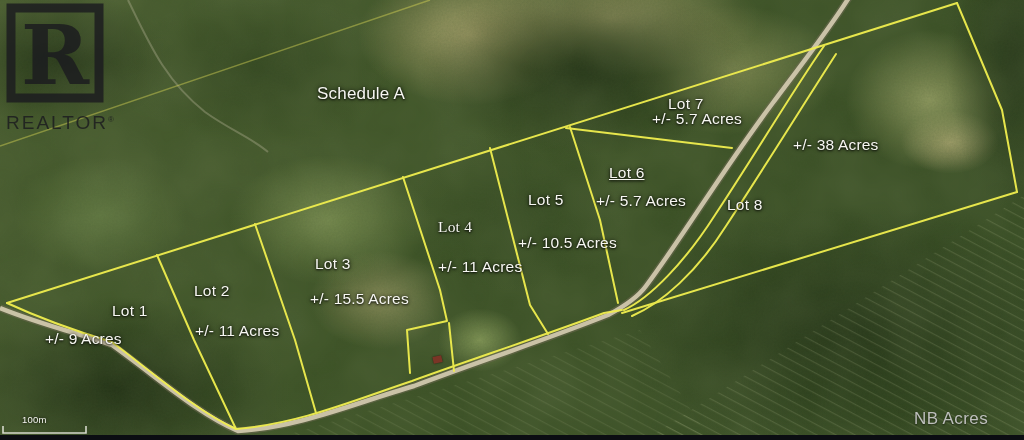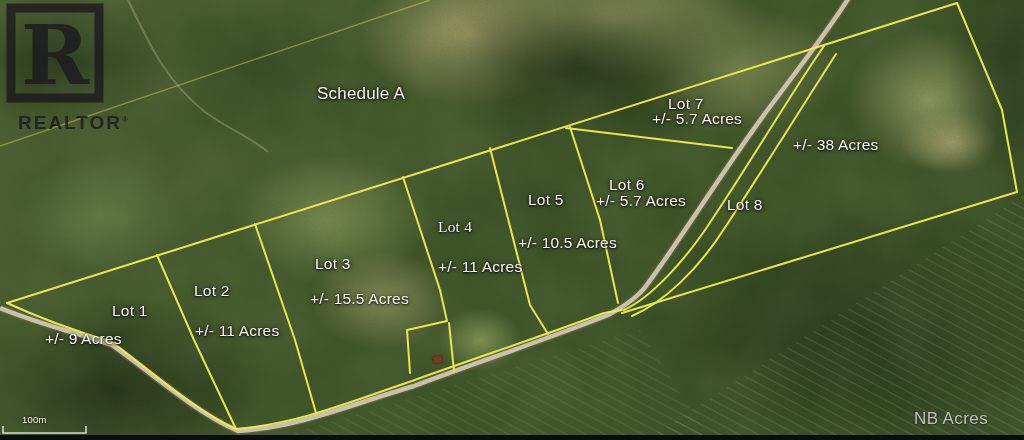--- a/index.html
+++ b/index.html
@@ -28,22 +28,22 @@
   #overlay{position:absolute;left:0;top:0;width:1024px;height:440px;}
   .map-label{
     position:absolute;color:var(--label_text,#f7f7f2);font-size:15.5px;line-height:1.1;
     text-shadow:0 0 4px rgba(0,0,0,.9),0 1px 2px rgba(0,0,0,.75);
     white-space:nowrap;letter-spacing:.2px;user-select:none;
   }
   .lg{font-size:17px;}
   .scale-text{font-size:9.5px;text-shadow:0 0 3px rgba(0,0,0,.95);}
   #realtor{position:absolute;left:4px;top:2px;width:120px;opacity:.82;color:var(--watermark,#1b1b1f);}
   #realtor .brand{
-    font-size:19px;font-weight:bold;letter-spacing:2px;color:var(--watermark,#1b1b1f);
-    margin-top:2px;margin-left:14px;
+    font-size:19px;font-weight:normal;letter-spacing:2px;color:var(--watermark,#1b1b1f);
+    margin-top:2px;margin-left:2px;
   }
   #realtor .reg{font-size:8px;vertical-align:super;letter-spacing:0;}
   #nb-boards{
     position:absolute;left:914px;top:409px;font-size:17px;color:var(--footer_text,#c9c9c9);
     opacity:.92;letter-spacing:.4px;text-shadow:0 1px 2px rgba(0,0,0,.6);
   }
   #bottom-strip{position:absolute;left:0;bottom:0;width:1024px;height:5px;background:#0b0d12;}
   .house{position:absolute;left:433px;top:356px;width:9px;height:7px;background:#7a3526;
     box-shadow:0 0 2px rgba(0,0,0,.6);transform:rotate(-12deg);}
 </style>
@@ -124,21 +124,21 @@
 
   <div class="map-label" style="left:315px;top:255px;">Lot 3</div>
   <div class="map-label" style="left:310px;top:290px;">+/- 15.5 Acres</div>
 
   <div class="map-label" style="left:438px;top:218px;font-family:Liberation Serif, serif;">Lot 4</div>
   <div class="map-label" style="left:438px;top:258px;">+/- 11 Acres</div>
 
   <div class="map-label" style="left:528px;top:191px;">Lot 5</div>
   <div class="map-label" style="left:518px;top:234px;">+/- 10.5 Acres</div>
 
-  <div class="map-label" style="left:609px;top:176px;">Lot 6</div>
+  <div class="map-label" style="left:609px;top:164px;text-decoration:underline;">Lot 6</div>
   <div class="map-label" style="left:596px;top:192px;">+/- 5.7 Acres</div>
 
   <div class="map-label" style="left:668px;top:95px;">Lot 7</div>
   <div class="map-label" style="left:652px;top:110px;">+/- 5.7 Acres</div>
 
   <div class="map-label" style="left:727px;top:196px;">Lot 8</div>
   <div class="map-label" style="left:793px;top:136px;">+/- 38 Acres</div>
 
   <div class="map-label scale-text" style="left:22px;top:415px;">100m</div>
 

